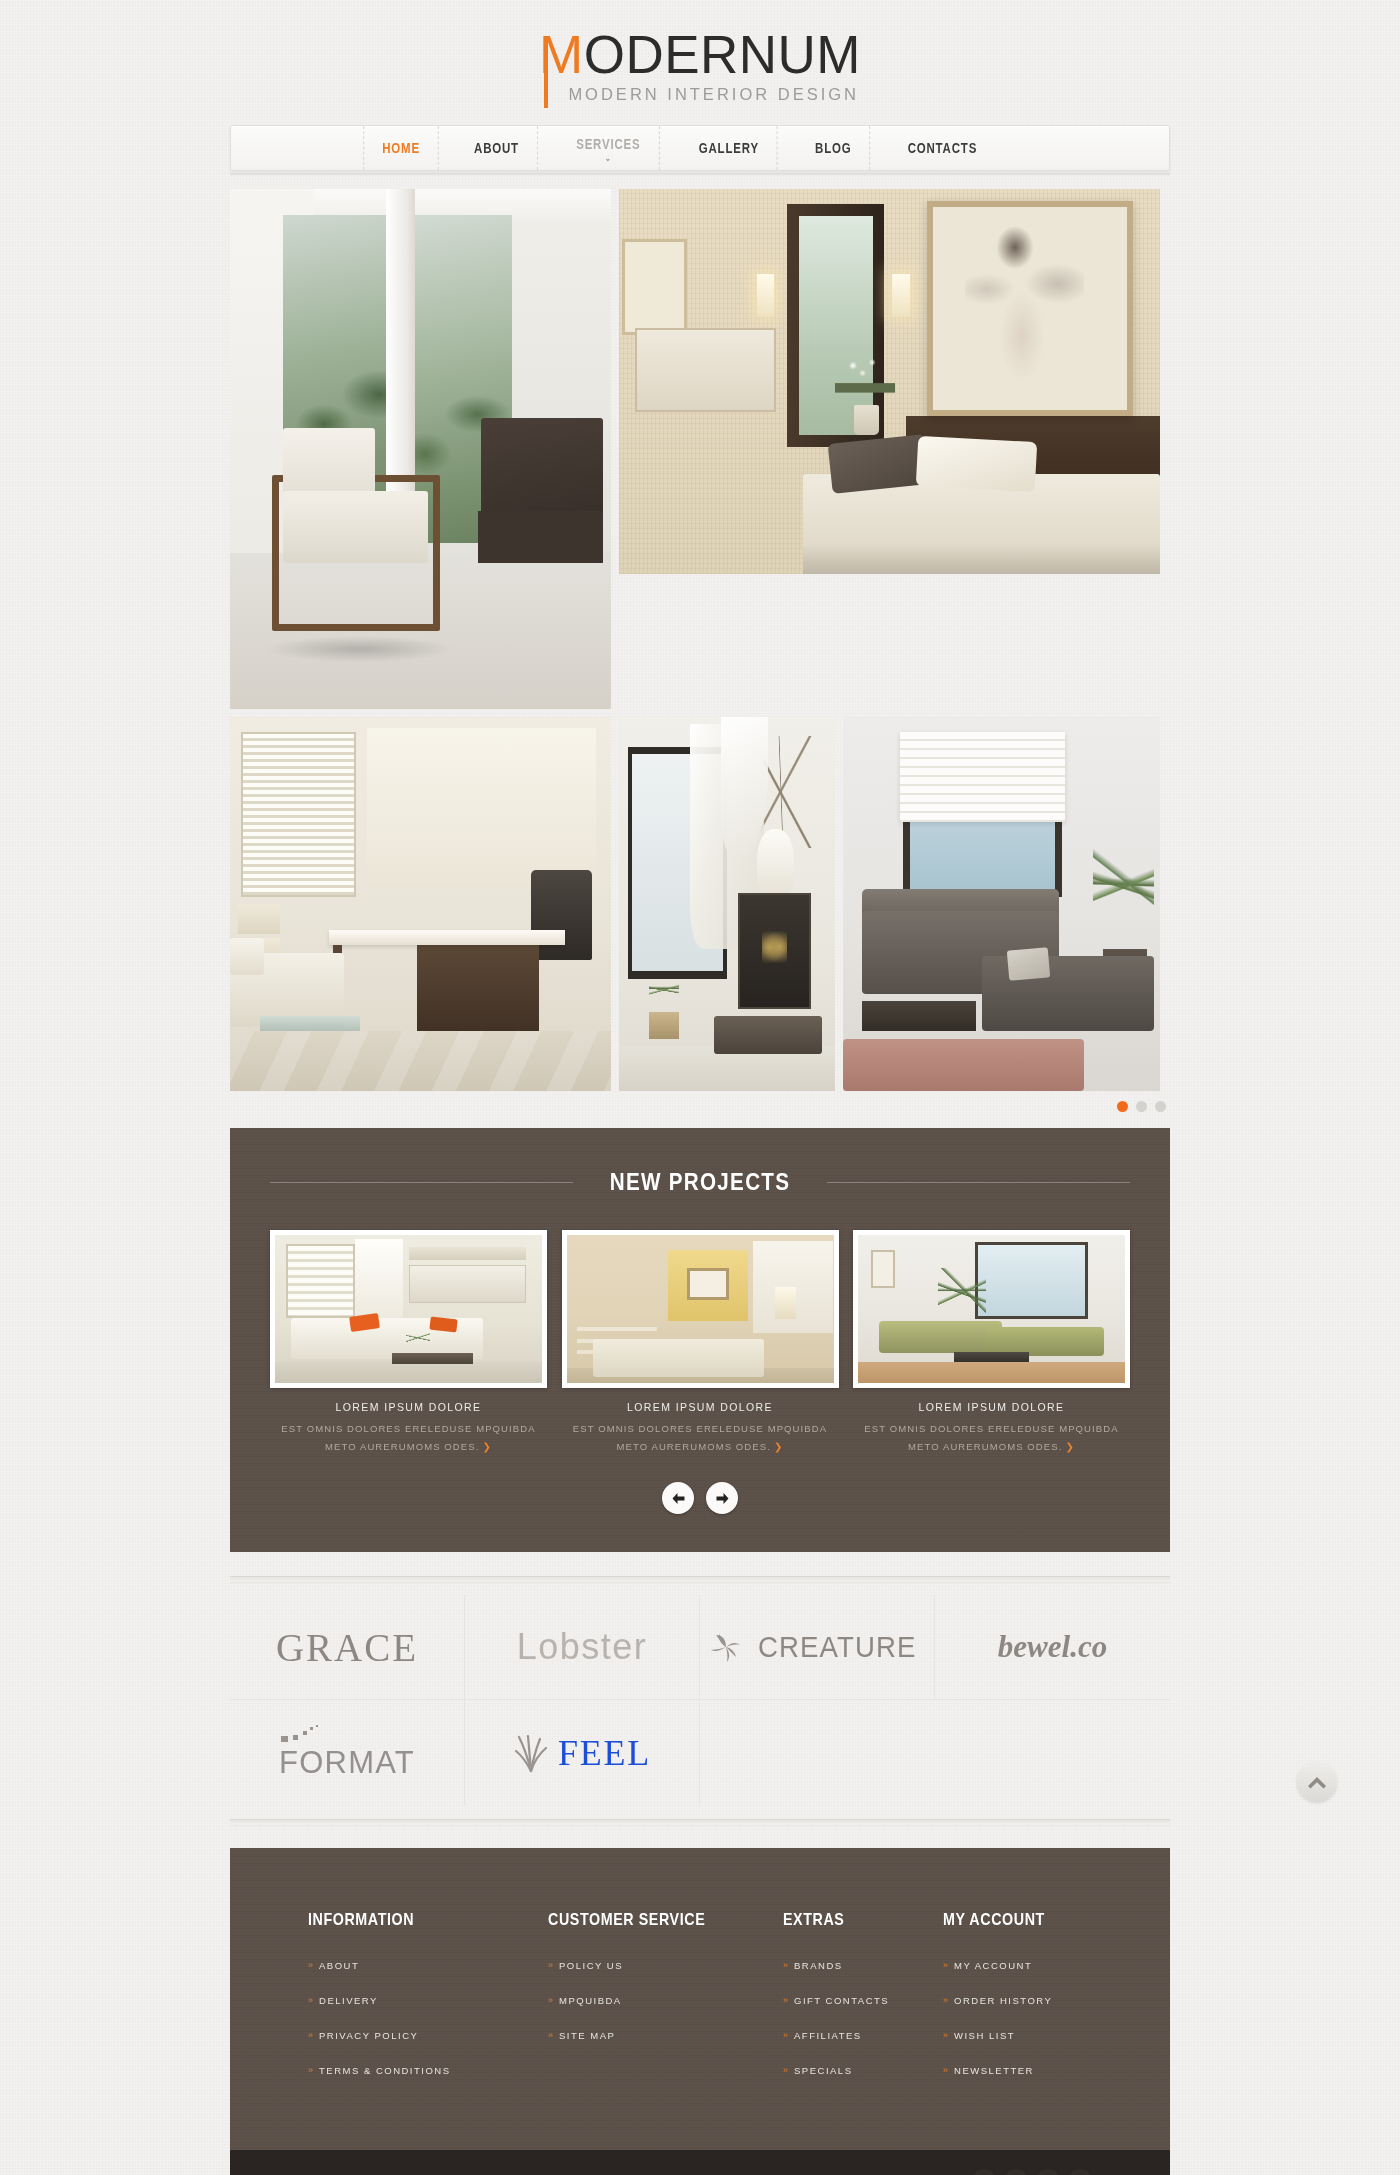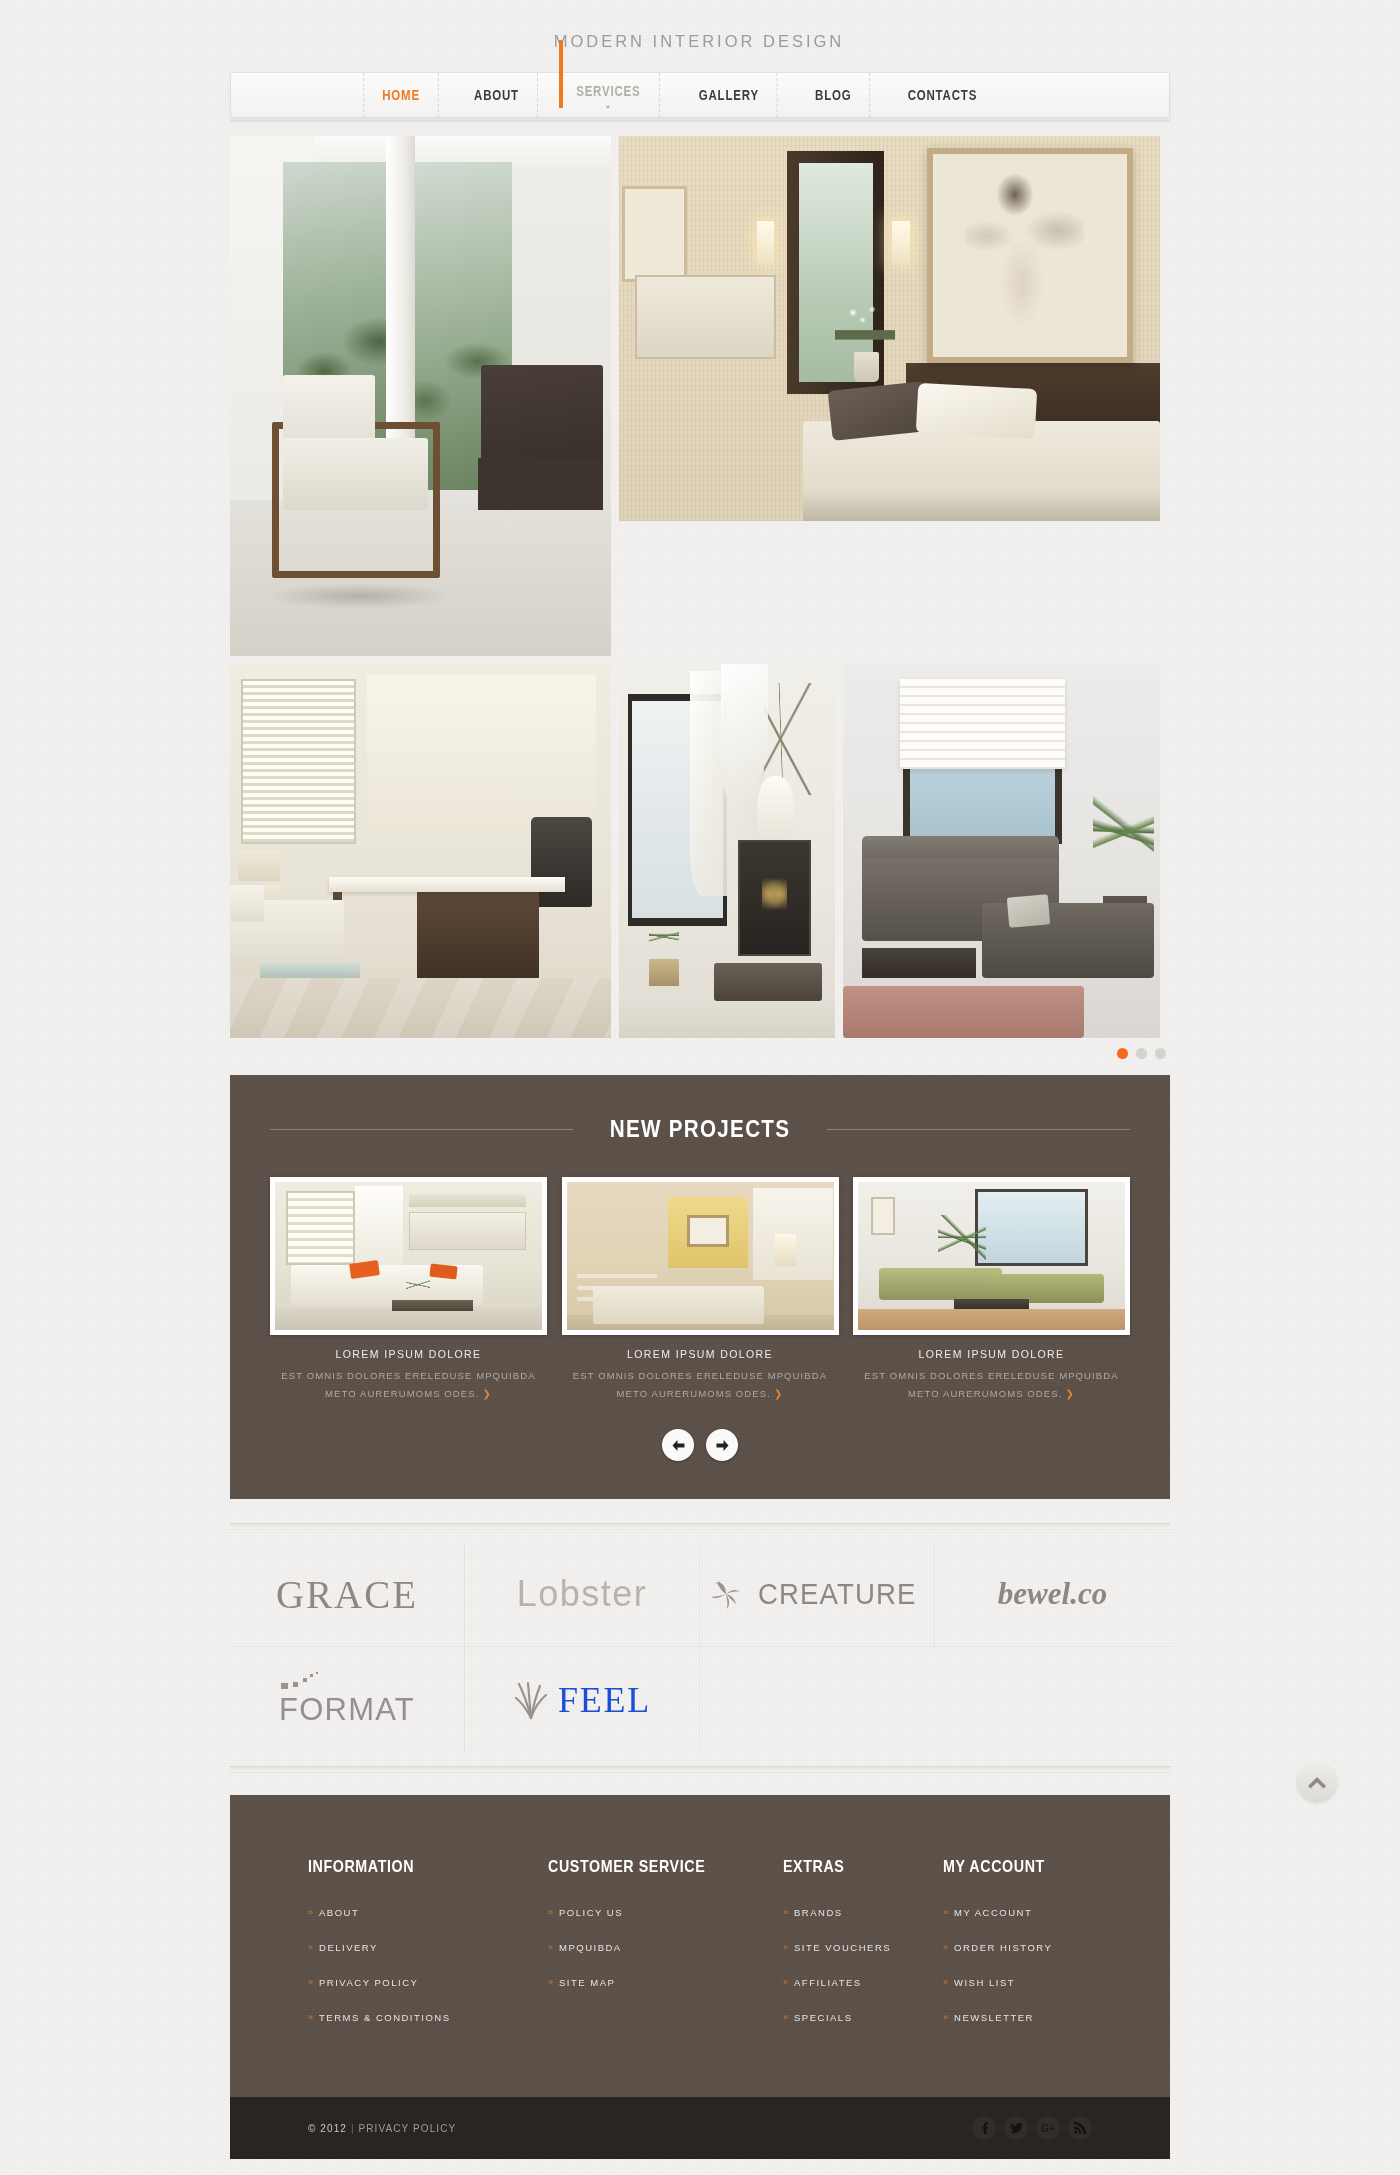--- a/index.html
+++ b/index.html
@@ -402,20 +402,21 @@
   }
 </style>
 </head>
 <body>
 
 <div class="page">
 
   <div class="header">
     <div class="logo">
       <div class="logo-bar"></div>
+      <div class="logo-main"><span class="logo-m">M</span><span>ODERNUM</span></div>
       <div class="logo-sub">MODERN INTERIOR DESIGN</div>
     </div>
   </div>
 
   <div class="nav-wrap">
     <nav class="nav">
       <div class="nav-item active">
           <span>HOME</span>
         </div>
       <div class="nav-item">
@@ -740,21 +741,21 @@
       </div>
 
       <div>
         <div class="fcol-title">EXTRAS</div>
         <div class="flink">
           <span class="fchev">»</span>
           <span class="flink-label">BRANDS</span>
         </div>
         <div class="flink">
           <span class="fchev">»</span>
-          <span class="flink-label">SITE VOUCHERS</span>
+          <span class="flink-label">GIFT CONTACTS</span>
         </div>
         <div class="flink">
           <span class="fchev">»</span>
           <span class="flink-label">AFFILIATES</span>
         </div>
         <div class="flink">
           <span class="fchev">»</span>
           <span class="flink-label">SPECIALS</span>
         </div>
       </div>

